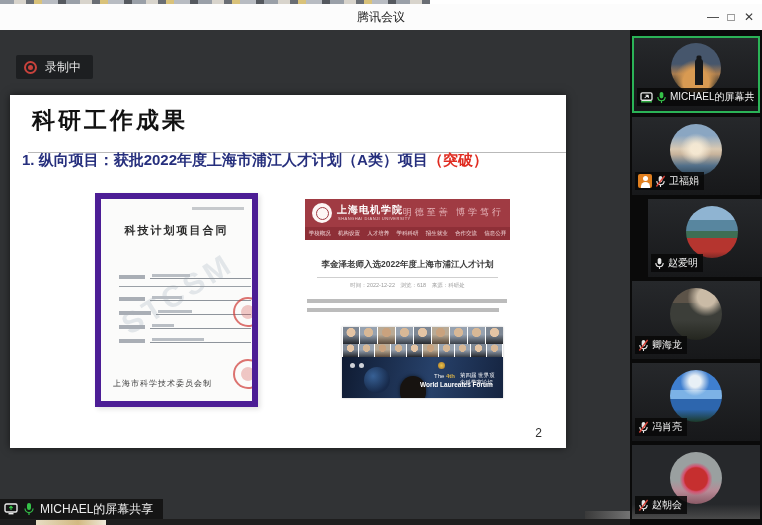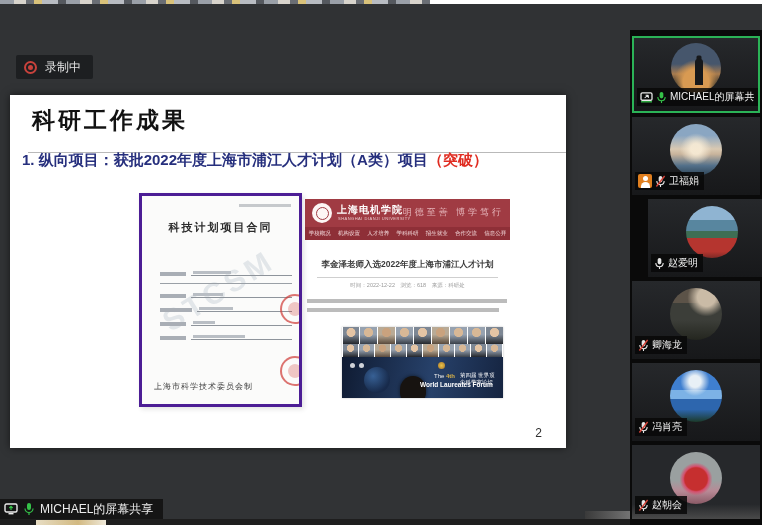--- a/index.html
+++ b/index.html
@@ -32,21 +32,21 @@
     box-shadow:0 0 8px rgba(0,0,0,.55); overflow:hidden; }
   .slide-title { position:absolute; left:22px; top:10px; font-family:"Liberation Serif",serif;
     font-weight:bold; font-size:23px; color:#121212; letter-spacing:3px; }
   .slide-rule { position:absolute; left:18px; top:57px; width:584px; height:1px; background:#b9b9b9; }
   .slide-line1 { position:absolute; left:12px; top:56px; font-size:15px; font-weight:bold; color:#262f7d; }
   .slide-line1 .hl { color:#e02c21; }
   .page-number { position:absolute; right:24px; bottom:8px; font-size:12px; color:#2f2f2f; }
 
   
   .contract { position:absolute; left:85px; top:98px; width:163px; height:214px; background:#fbfbfa;
-    border:3px solid #4c1d95; box-shadow:2px 2px 5px rgba(0,0,0,.12); overflow:hidden;margin-left:44px; }
+    border:6px solid #4c1d95; box-shadow:2px 2px 5px rgba(0,0,0,.12); overflow:hidden; }
   .doc-no { position:absolute; top:8px; right:8px; width:52px; height:3px; background:#c6c9cc; }
   .contract-title { position:absolute; top:24px; left:0; width:100%; text-align:center;
     font-family:"Liberation Serif",serif; font-weight:bold; font-size:11px; color:#2c2c2c; letter-spacing:2px; }
   .watermark { position:absolute; left:14px; top:78px; font-size:30px; color:rgba(170,182,196,.30);
     transform:rotate(-32deg); letter-spacing:4px; font-weight:bold; }
   .form-rows { position:absolute; left:18px; top:74px; width:132px; }
   .form-row { display:flex; align-items:flex-end; gap:5px; margin-bottom:8px; }
   .form-label { width:26px; height:4px; background:#a9aeb5; flex:none; }
   .form-value { flex:1; height:6px; border-bottom:1px solid #8e949b; position:relative; }
   .form-value .vtxt { position:absolute; left:2px; bottom:1px; height:3px; background:#b9bec4; }
@@ -159,20 +159,28 @@
 </style>
 </head>
 <body>
 
 <div id="app">
 
   <div class="desktop-strip">
       <div class="mottle"></div>
     </div>
 
+  <div class="titlebar">
+    <span class="title">腾讯会议</span>
+    <div class="win-controls">
+      <button class="win-btn">—</button>
+      <button class="win-btn">□</button>
+      <button class="win-btn">✕</button>
+    </div>
+  </div>
 
   <div class="main">
 
     <div class="record-pill">
       <span class="record-dot icon"></span>
       <span class="record-label">录制中</span>
     </div>
 
     <div class="slide">
       <div class="slide-title">科研工作成果</div>

